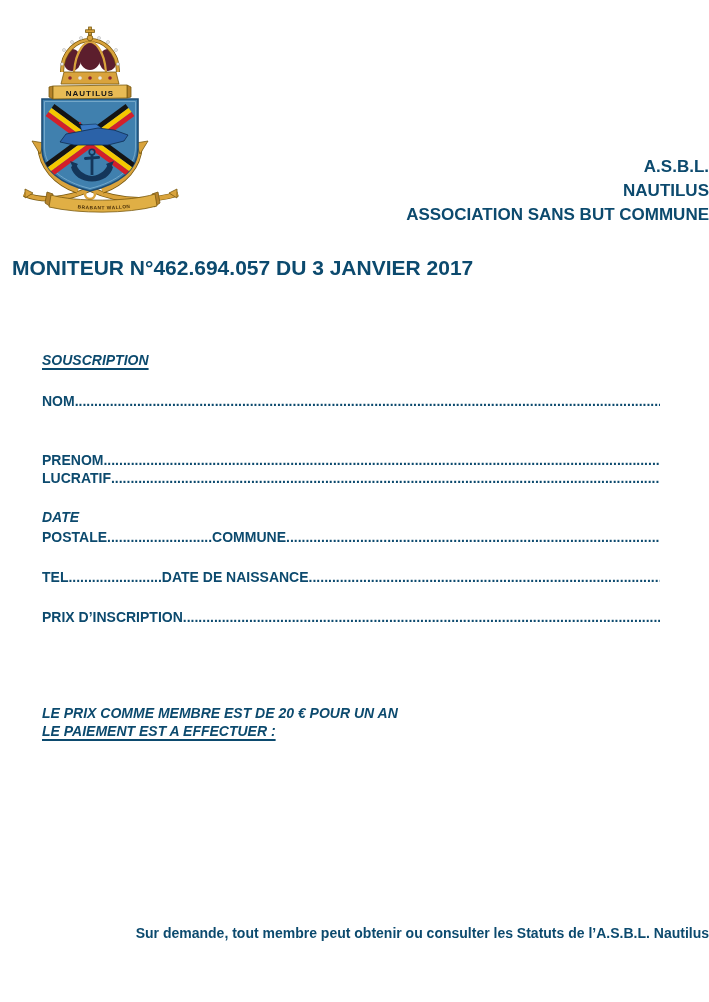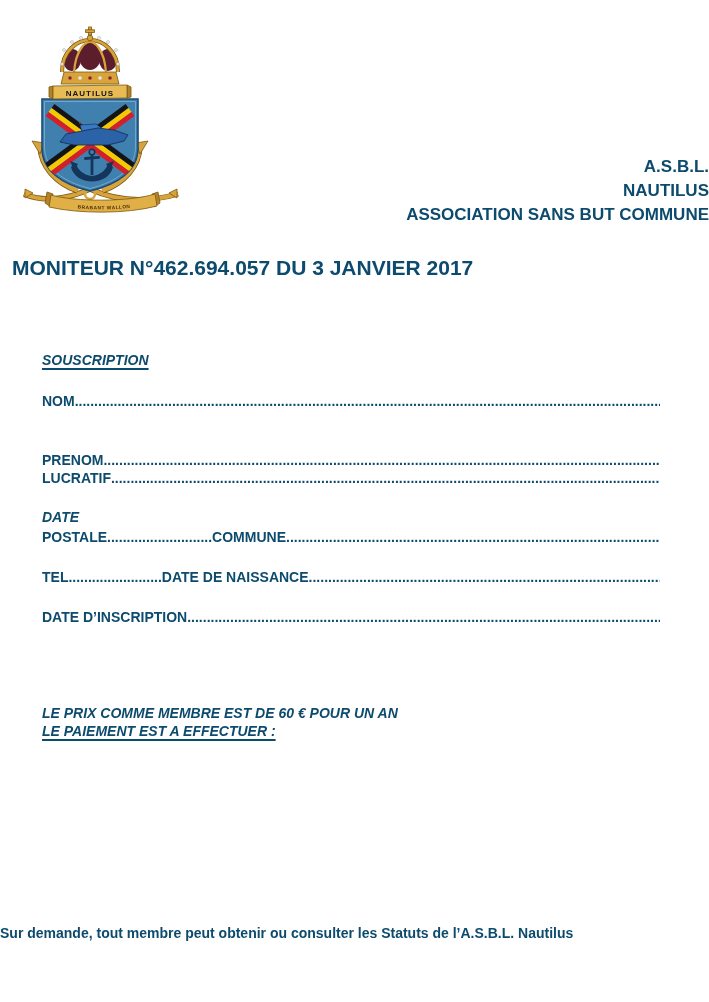--- a/index.html
+++ b/index.html
@@ -14,21 +14,21 @@
   .hdr-moniteur{position:absolute;left:12px;width:697px;text-align:left;
        font-size:21px;line-height:24px;}
   
   .plain{position:absolute;left:42px;font-size:14px;line-height:17px;white-space:nowrap;font-style:italic;}
   .row{position:absolute;left:42px;width:618px;display:flex;align-items:center;
        white-space:nowrap;overflow:hidden;font-size:14px;line-height:17px;}
   .row .lbl{flex:0 0 auto;}
   .row .mid{flex:0 0 auto;overflow:hidden;}
   .row .fill{flex:1 1 0;overflow:hidden;}
   .u{text-decoration:underline;text-decoration-thickness:1.5px;text-underline-offset:3px;}
-  .footer{position:absolute;left:0;width:709px;text-align:left;font-size:14px;line-height:17px;}
+  .footer{position:absolute;left:0;width:709px;text-align:right;font-size:14px;line-height:17px;}
   
   .gold{fill:#d9a33c;stroke:#7a5a10;stroke-width:0.8;}
   .gold-dk{fill:#b5822a;stroke:#7a5a10;stroke-width:0.8;}
   .gold-stroke{fill:none;stroke:#d9a33c;stroke-width:6;}
   .gold-outline{fill:none;stroke:#7a5a10;stroke-width:7.6;}
   .wing-stroke{fill:none;stroke:#d9a33c;stroke-width:4;}
   .wing-outline{fill:none;stroke:#7a5a10;stroke-width:5.4;}
   .pearl{fill:#f3f3f3;stroke:#8a8a8a;stroke-width:0.4;}
 </style>
 </head>
@@ -172,25 +172,25 @@
   </div>
 
   <div class="row" style="top:569px">
     <span class="lbl">TEL</span>
     <span class="mid">........................</span>
     <span class="lbl">DATE DE NAISSANCE</span>
     <span class="fill">................................................................................................................................................................</span>
   </div>
 
   <div class="row" style="top:609px">
-    <span class="lbl">DATE D’INSCRIPTION</span>
+    <span class="lbl">PRIX D’INSCRIPTION</span>
     <span class="fill">................................................................................................................................................................</span>
   </div>
 
-  <div class="plain" style="top:705px">LE PRIX COMME MEMBRE EST DE 60 € POUR UN AN</div>
+  <div class="plain" style="top:705px">LE PRIX COMME MEMBRE EST DE 20 € POUR UN AN</div>
 
   <div class="plain u" style="top:723px">LE PAIEMENT EST A EFFECTUER :</div>
 
 
 
   <div class="footer" style="top:925px">Sur demande, tout membre peut obtenir ou consulter les Statuts de l’A.S.B.L. Nautilus</div>
 
 </div>
 
 </body></html>

